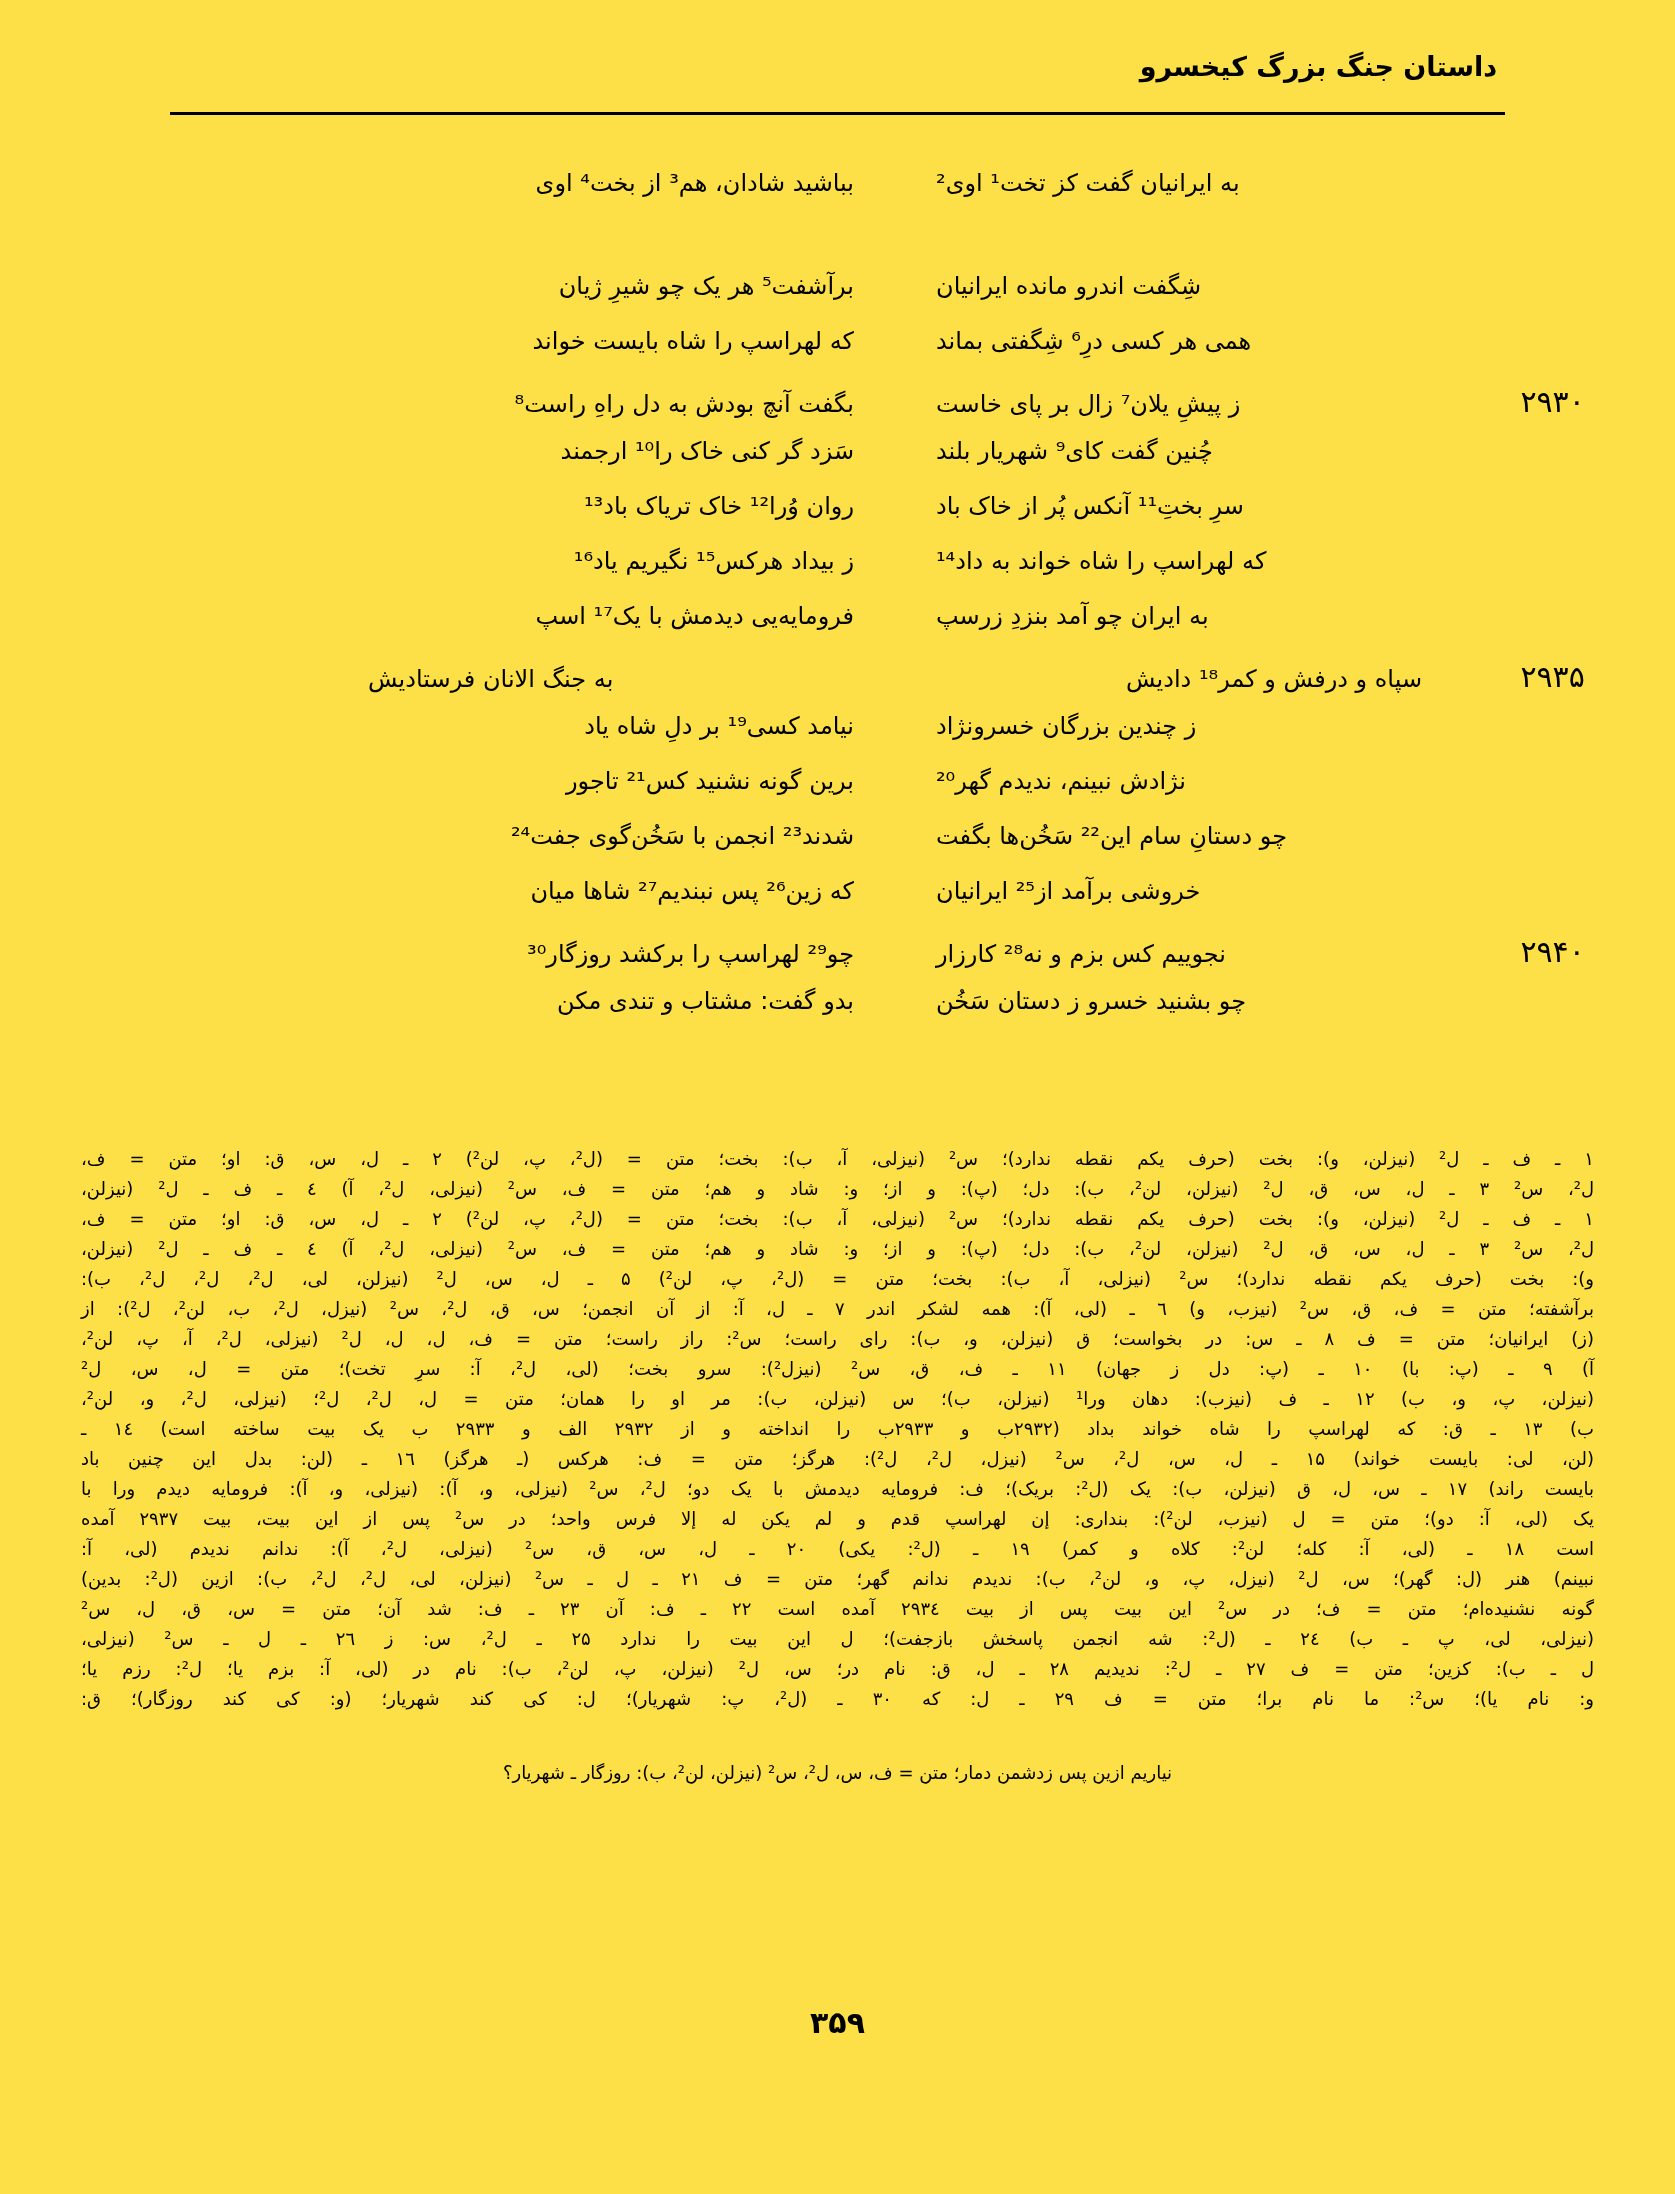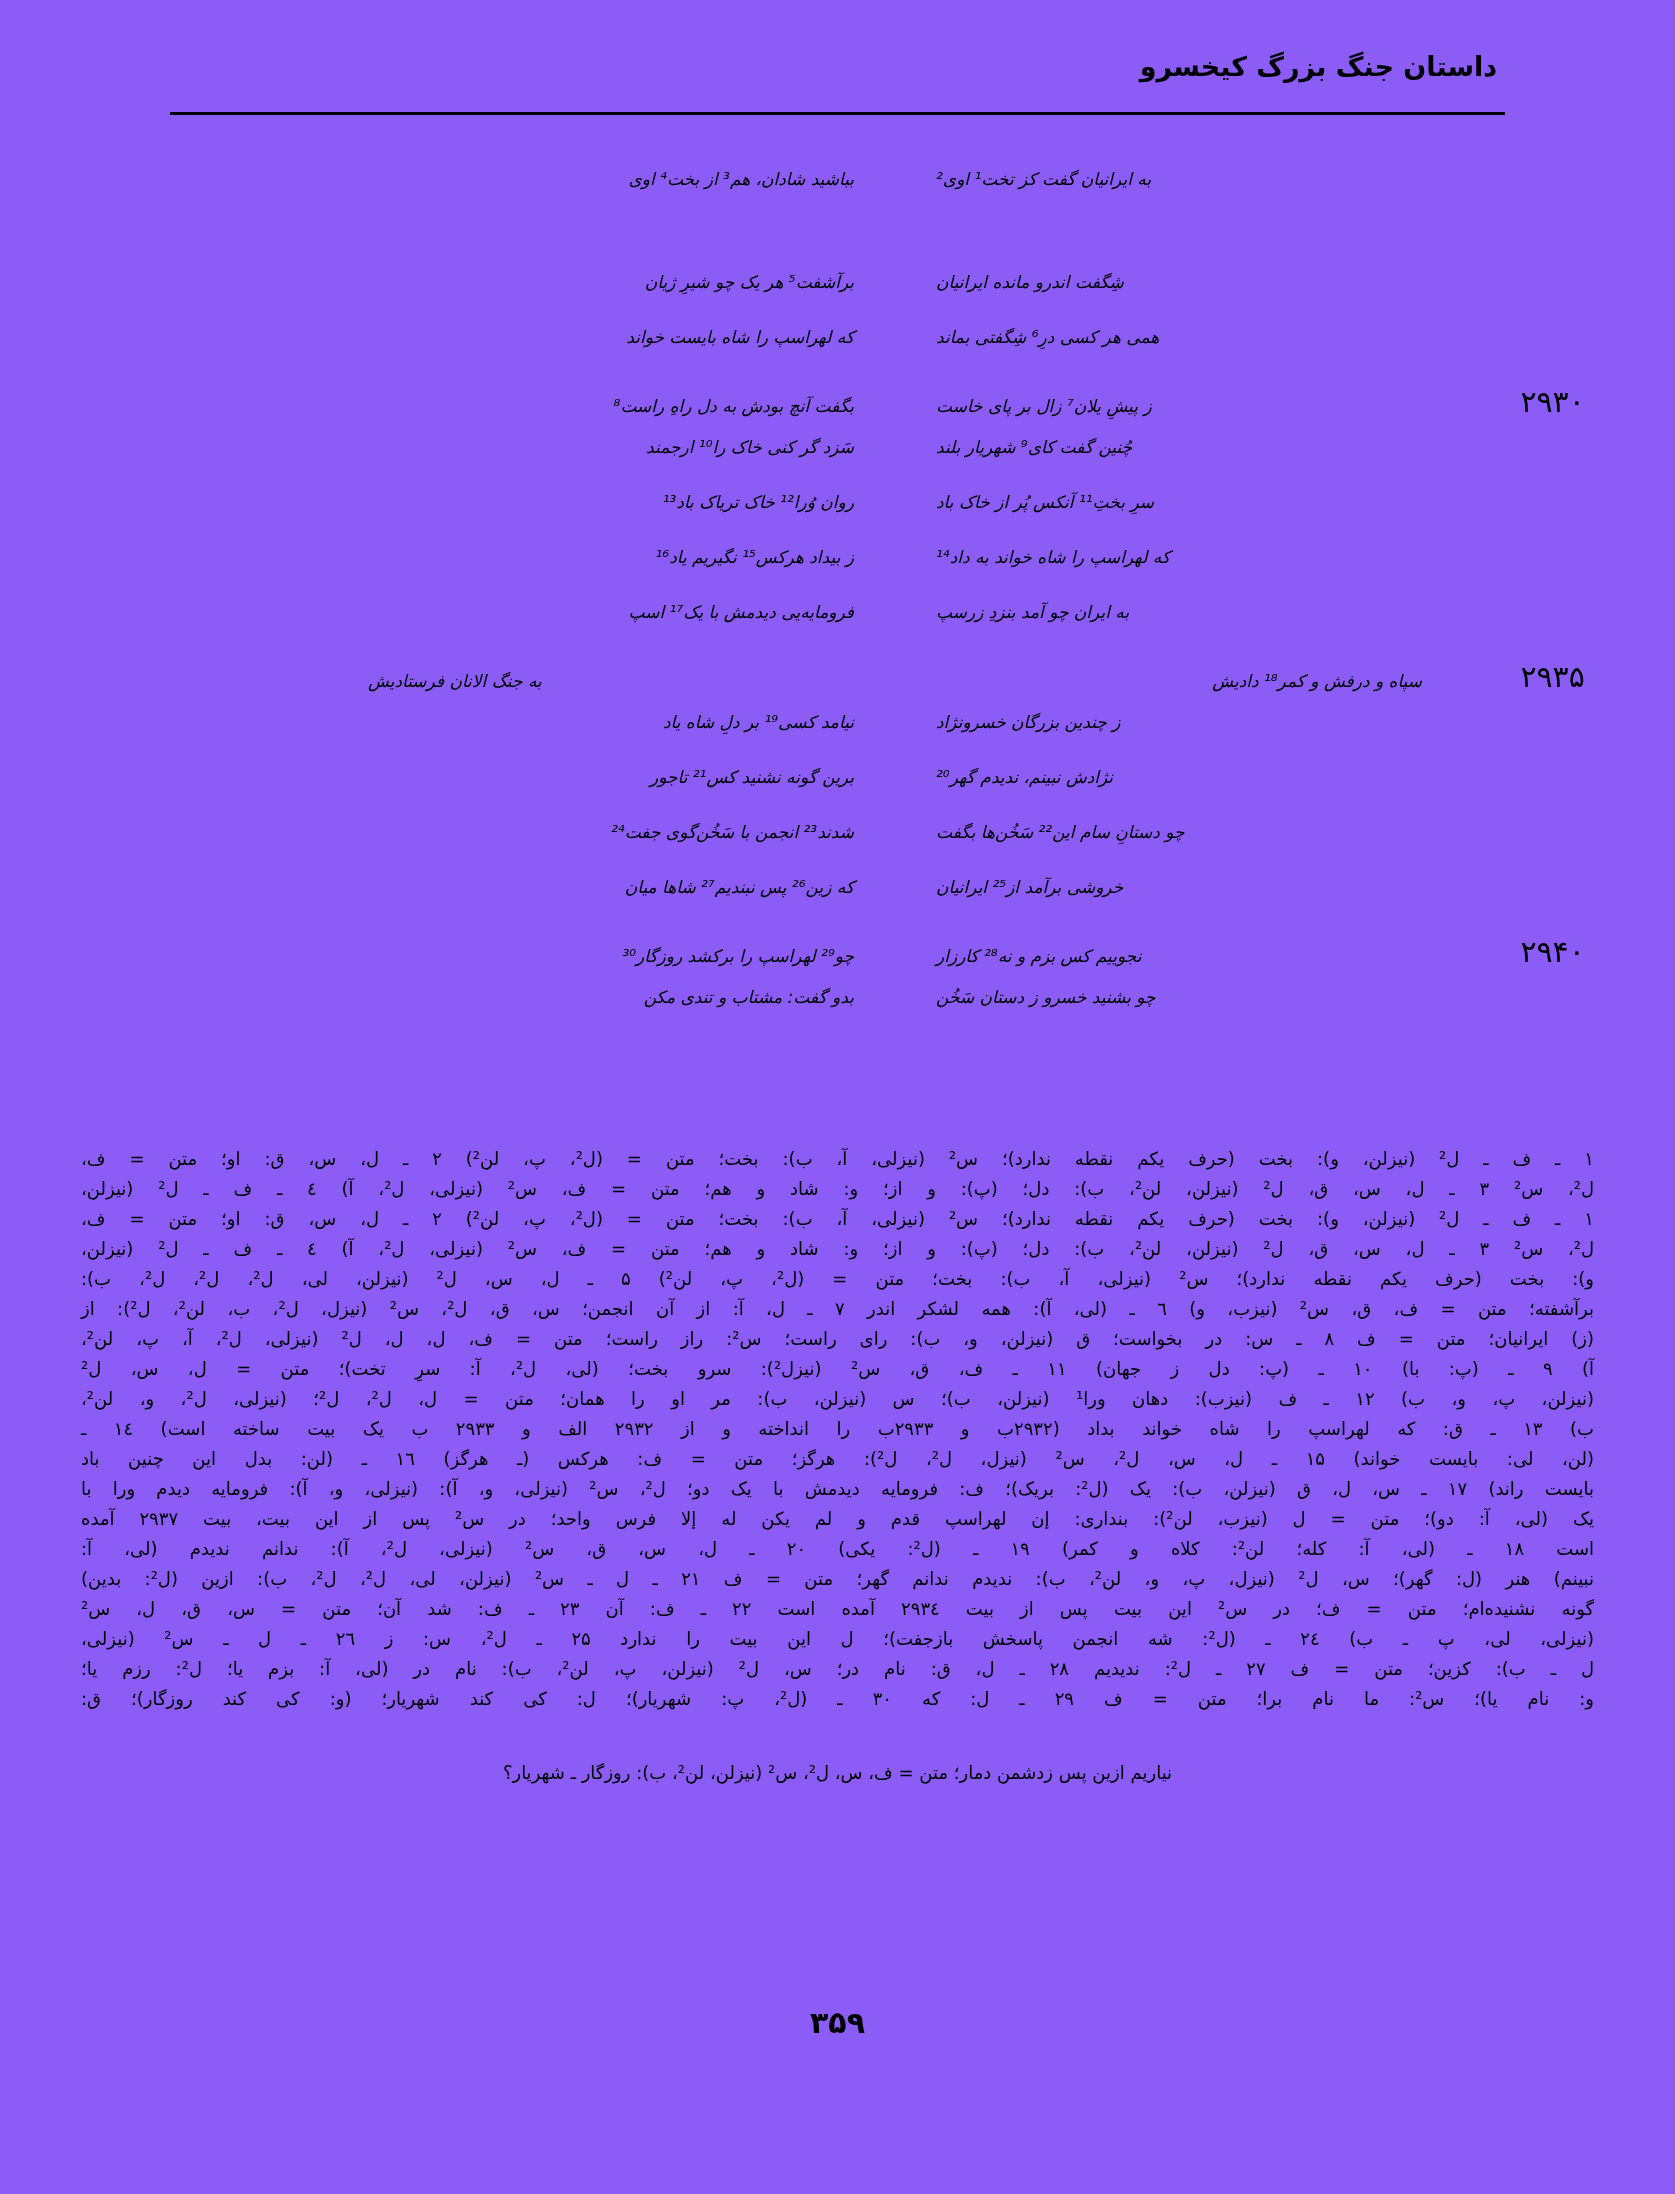--- a/index.html
+++ b/index.html
@@ -12,21 +12,21 @@
     height: 2194px;
     font-family: "DejaVu Sans", "Liberation Sans", sans-serif;
     color: #000000;
     position: relative;
     overflow: hidden;
   }
 
   .page {
     position: absolute;
     inset: 0;
-    background: #8b5cf6;
+    background: #fde047;
   }
 
   
   .header-zone {
     position: absolute;
     top: 51px;
     right: 171px;
     left: 171px;
     height: 48px;
   }
@@ -72,26 +72,25 @@
     text-align: left;
     font-size: 30px;
     padding-left: 16.4px;
     box-sizing: border-box;
     direction: rtl;
     white-space: nowrap;
   }
   .hemistich {
     flex: 0 0 568px;
     width: 568px;
-    font-size: 17px;
+    font-size: 24px;
     line-height: 1.05;
     direction: rtl;
     white-space: nowrap;
     display: flex;
-    font-style: italic;
   }
   .hemistich.h1 {
     justify-content: flex-end;
     padding-right: 26px;
     box-sizing: border-box;
   }
   .hemistich.h2 {
     justify-content: flex-start;
     padding-right: 82px;
     box-sizing: border-box;

